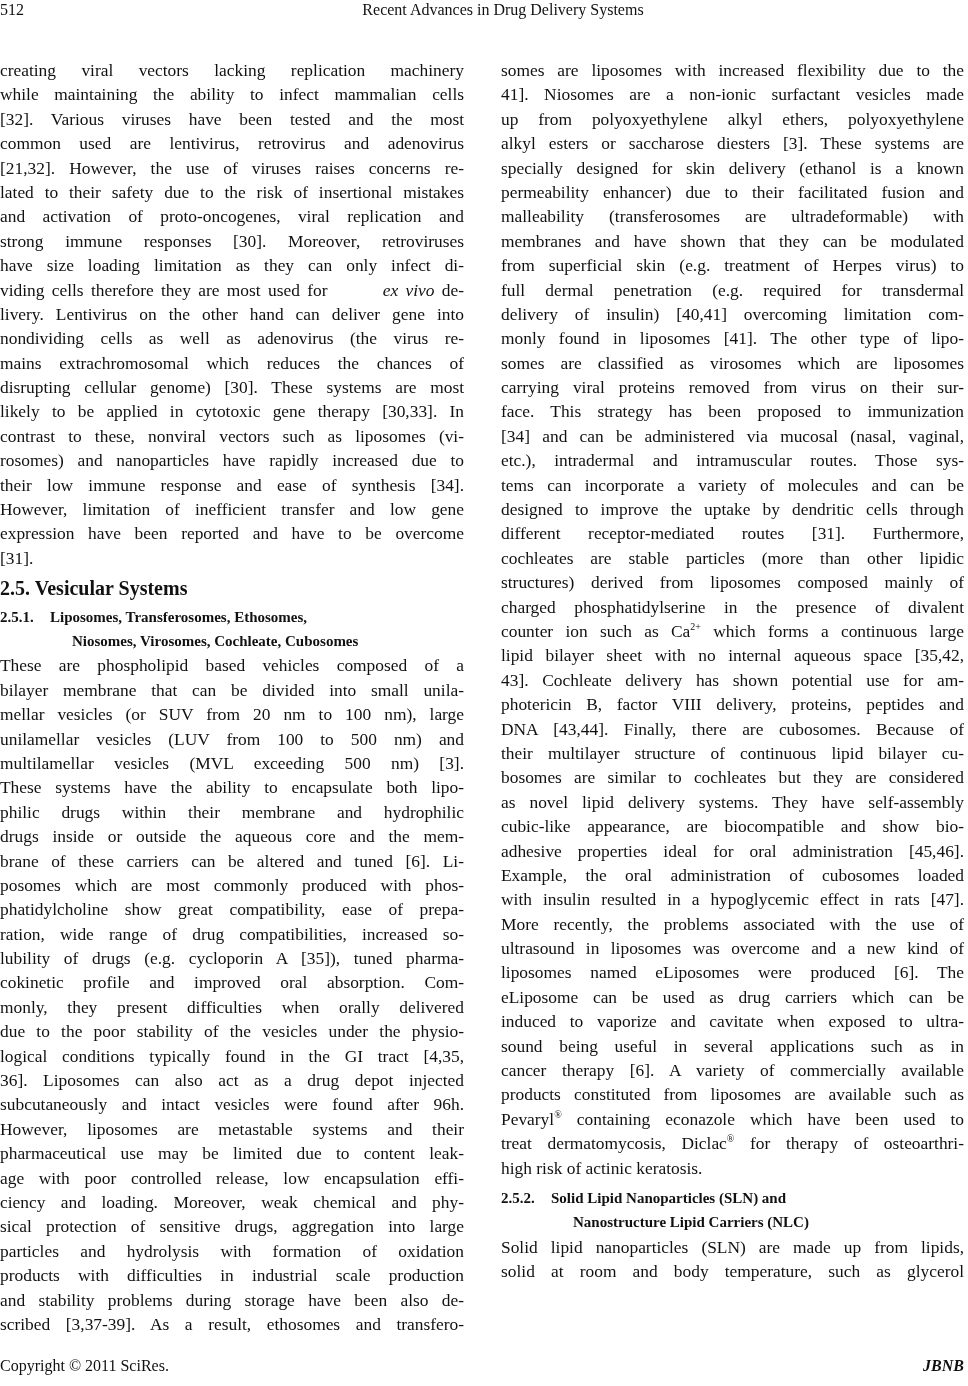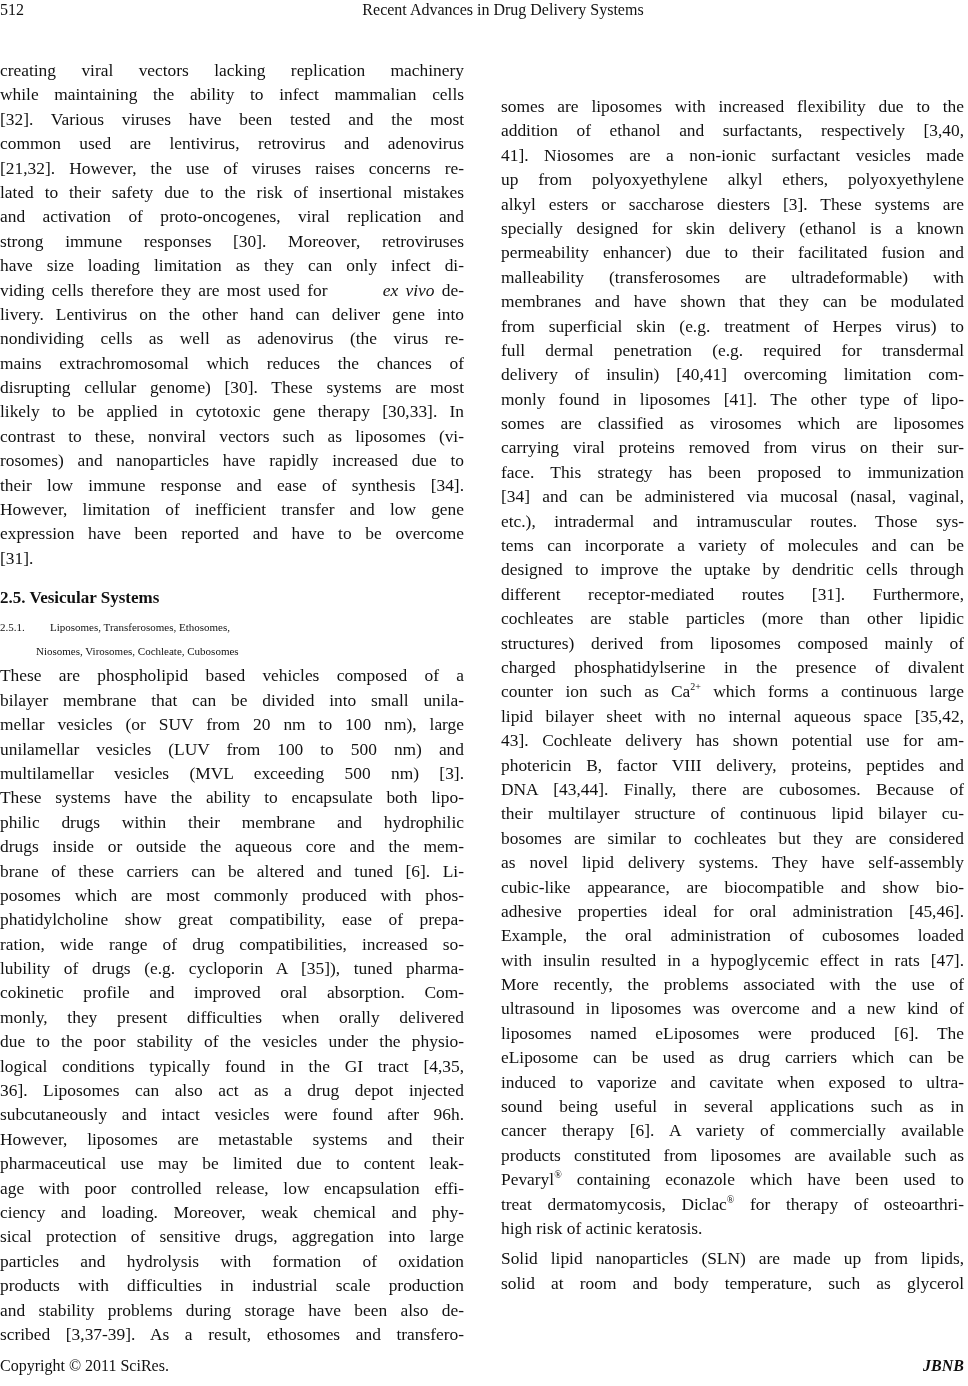--- a/index.html
+++ b/index.html
@@ -13,38 +13,38 @@
     font-size: 16px; line-height: 20px;
   }
   .page-num { position: absolute; left: 0; top: 0; }
   .head-title { position: absolute; left: 0; width: 968px; text-align: center; top: 0; padding-left: 19px; }
 
   .col {
     position: absolute; top: 58px; width: 464px;
     font-size: 17.4px; line-height: 24.4px;
   }
   .col.left { left: 0; }
-  .col.right { left: 501px; width: 463px; margin-top: 36px; }
+  .col.right { left: 501px; width: 463px; }
 
   .line {
     display: block; height: 24.4px; white-space: nowrap;
     text-align: justify; text-align-last: justify;
     overflow: hidden;
   }
   .line.last { text-align-last: left; }
 
   .h2 {
-    font-weight: bold; font-size: 17px; height: 24.4px; line-height: 24.4px;
-    margin-top: 16px; margin-bottom: 4px; display: block;
+    font-weight: bold; font-size: 20px; height: 24.4px; line-height: 24.4px;
+    margin-top: 6px; margin-bottom: 4px; display: block;
   }
   .h3 {
-    font-weight: normal; font-size: 11px; line-height: 24.4px; display: block;
+    font-weight: bold; font-size: 15px; line-height: 24.4px; display: block;
   }
   .h3 .num { display: inline-block; width: 50px; }
-  .h3 .cont { display: block; padding-left: 36px; }
+  .h3 .cont { display: block; padding-left: 72px; }
   .gap { display: block; height: 6px; }
   sup { font-size: 10px; line-height: 0; vertical-align: 7px; }
   i { font-style: italic; margin-left: 48px; }
 
   .footer {
     position: absolute; left: 0; top: 1356px; width: 968px; height: 22px;
     font-size: 16px; line-height: 20px;
   }
   .footer .copy { position: absolute; left: 0; }
   .footer .journal { position: absolute; right: 4px; font-weight: bold; font-style: italic; }
@@ -117,21 +117,20 @@
     <span class="line">particles and hydrolysis with formation of oxidation</span>
     <span class="line">products with difficulties in industrial scale production</span>
     <span class="line">and stability problems during storage have been also de-</span>
     <span class="line">scribed [3,37-39]. As a result, ethosomes and transfero-</span>
   </div>
 </div>
 
 <div class="col right">
   <div>
     <span class="line">somes are liposomes with increased flexibility due to the</span>
-    <span class="line">addition of ethanol and surfactants, respectively [3,40,</span>
     <span class="line">41]. Niosomes are a non-ionic surfactant vesicles made</span>
     <span class="line">up from polyoxyethylene alkyl ethers, polyoxyethylene</span>
     <span class="line">alkyl esters or saccharose diesters [3]. These systems are</span>
     <span class="line">specially designed for skin delivery (ethanol is a known</span>
     <span class="line">permeability enhancer) due to their facilitated fusion and</span>
     <span class="line">malleability (transferosomes are ultradeformable) with</span>
     <span class="line">membranes and have shown that they can be modulated</span>
     <span class="line">from superficial skin (e.g. treatment of Herpes virus) to</span>
     <span class="line">full dermal penetration (e.g. required for transdermal</span>
     <span class="line">delivery of insulin) [40,41] overcoming limitation com-</span>
@@ -166,20 +165,24 @@
     <span class="line">induced to vaporize and cavitate when exposed to ultra-</span>
     <span class="line">sound being useful in several applications such as in</span>
     <span class="line">cancer therapy [6]. A variety of commercially available</span>
     <span class="line">products constituted from liposomes are available such as</span>
     <span class="line"><span>Pevaryl</span><sup>®</sup><span> containing econazole which have been used to</span></span>
     <span class="line"><span>treat dermatomycosis, Diclac</span><sup>®</sup><span> for therapy of osteoarthri-</span></span>
     <span class="line last">high risk of actinic keratosis.</span>
   </div>
 
   <span class="gap"></span>
+  <div class="h3">
+    <span class="num">2.5.2.</span><span>Solid Lipid Nanoparticles (SLN) and</span>
+    <span class="cont">Nanostructure Lipid Carriers (NLC)</span>
+  </div>
 
   <div>
     <span class="line">Solid lipid nanoparticles (SLN) are made up from lipids,</span>
     <span class="line">solid at room and body temperature, such as glycerol</span>
   </div>
 </div>
 
 <div class="footer">
   <span class="copy">Copyright © 2011 SciRes.</span>
   <span class="journal">JBNB</span>

